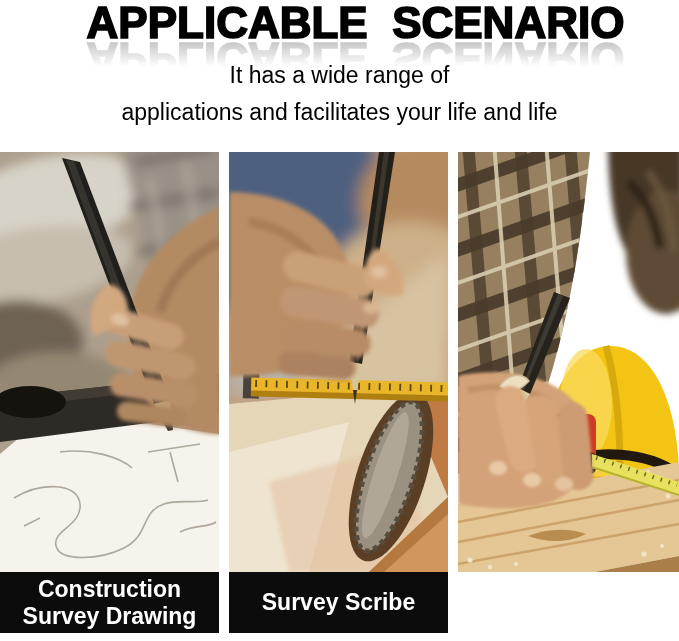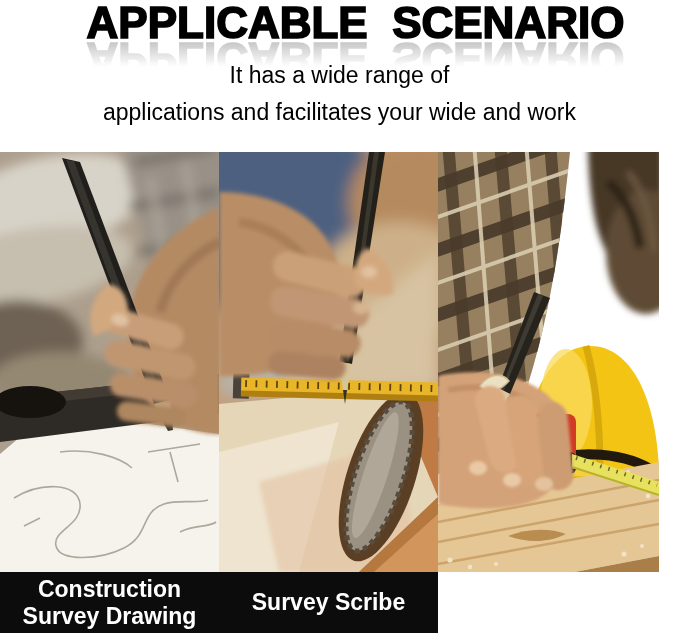--- a/index.html
+++ b/index.html
@@ -12,21 +12,21 @@
          -webkit-text-stroke:1.7px #000;letter-spacing:0px;white-space:pre;}
   .title-mirror{position:absolute;top:36px;left:0;width:100%;text-align:center;
          font-size:44px;line-height:44px;font-weight:700;color:#b3b3b3;
          -webkit-text-stroke:1.7px #b3b3b3;letter-spacing:0px;white-space:pre;
          transform:scaleY(-1);filter:blur(0.6px);opacity:.8;
          -webkit-mask-image:linear-gradient(to bottom,transparent 30%,rgba(0,0,0,.9) 85%);
          mask-image:linear-gradient(to bottom,transparent 30%,rgba(0,0,0,.9) 85%);}
   .subtitle{position:absolute;top:57px;left:0;width:679px;text-align:center;
          font-size:23px;line-height:37px;color:#000000;font-weight:400;}
   
-  .panels{position:absolute;top:152px;left:0;width:679px;display:flex;}
+  .panels{position:absolute;top:152px;left:0;width:679px;display:flex;gap:10px;}
   .panel{display:flex;flex-direction:column;}
   .panel.p1,.panel.p2{width:219px;}
   .panel.p3{width:221px;}
   .photo{height:420px;overflow:hidden;position:relative;background:#ccc;}
   .photo svg{display:block;width:100%;height:100%;}
   .panel-label{height:61px;background:#0c0c0c;color:#ffffff;display:flex;flex-direction:column;
          align-items:center;justify-content:center;font-weight:700;font-size:23px;line-height:27px;
          text-align:center;}
   .panel-label span:empty{display:none;}
 </style>
@@ -34,21 +34,21 @@
 <body>
 
 <div class="page">
 
   <div class="title-wrap">
     <div class="title">APPLICABLE  SCENARIO</div>
     <div class="title-mirror">APPLICABLE  SCENARIO</div>
   </div>
   <div class="subtitle">
     <div>It has a wide range of</div>
-    <div>applications and facilitates your wide and work</div>
+    <div>applications and facilitates your life and life</div>
   </div>
 
   <div class="panels">
 
     <div class="panel p1">
       <div class="photo">
         <svg viewBox="0 0 219 420" preserveAspectRatio="none">
           <defs>
             <filter id="p1b" x="-30%" y="-30%" width="160%" height="160%">
                 <feGaussianBlur stdDeviation="6"></feGaussianBlur>

